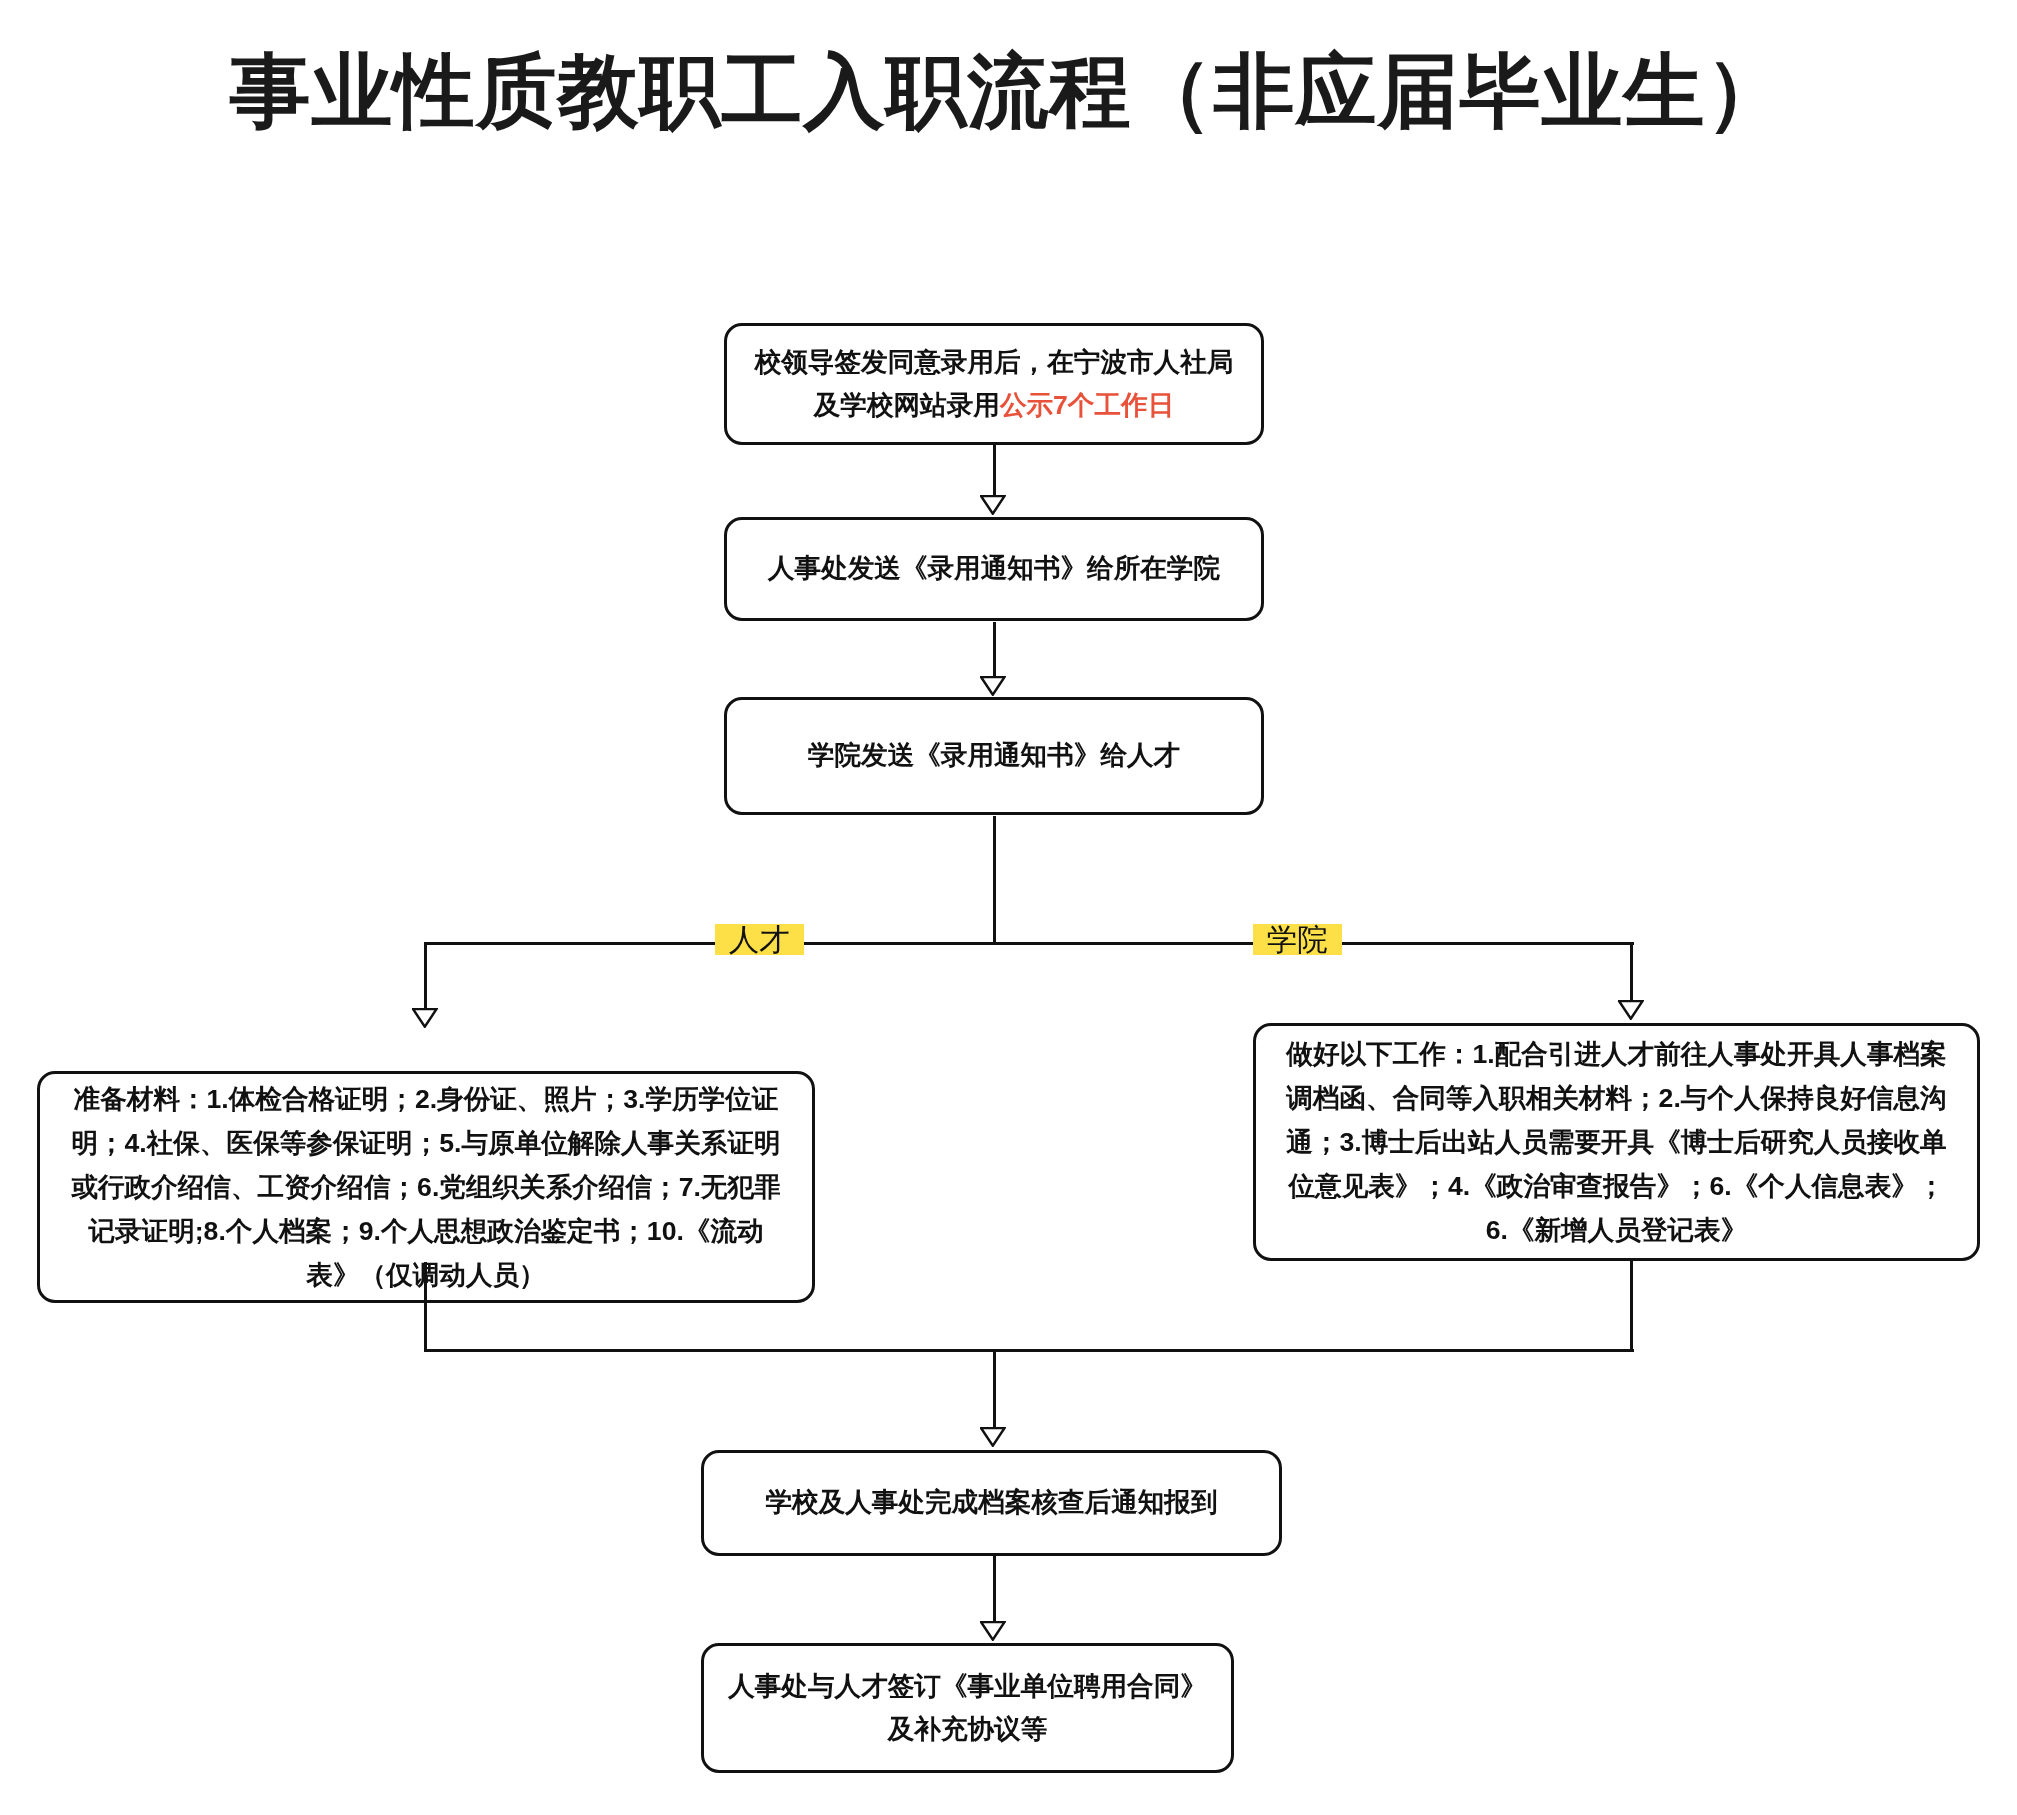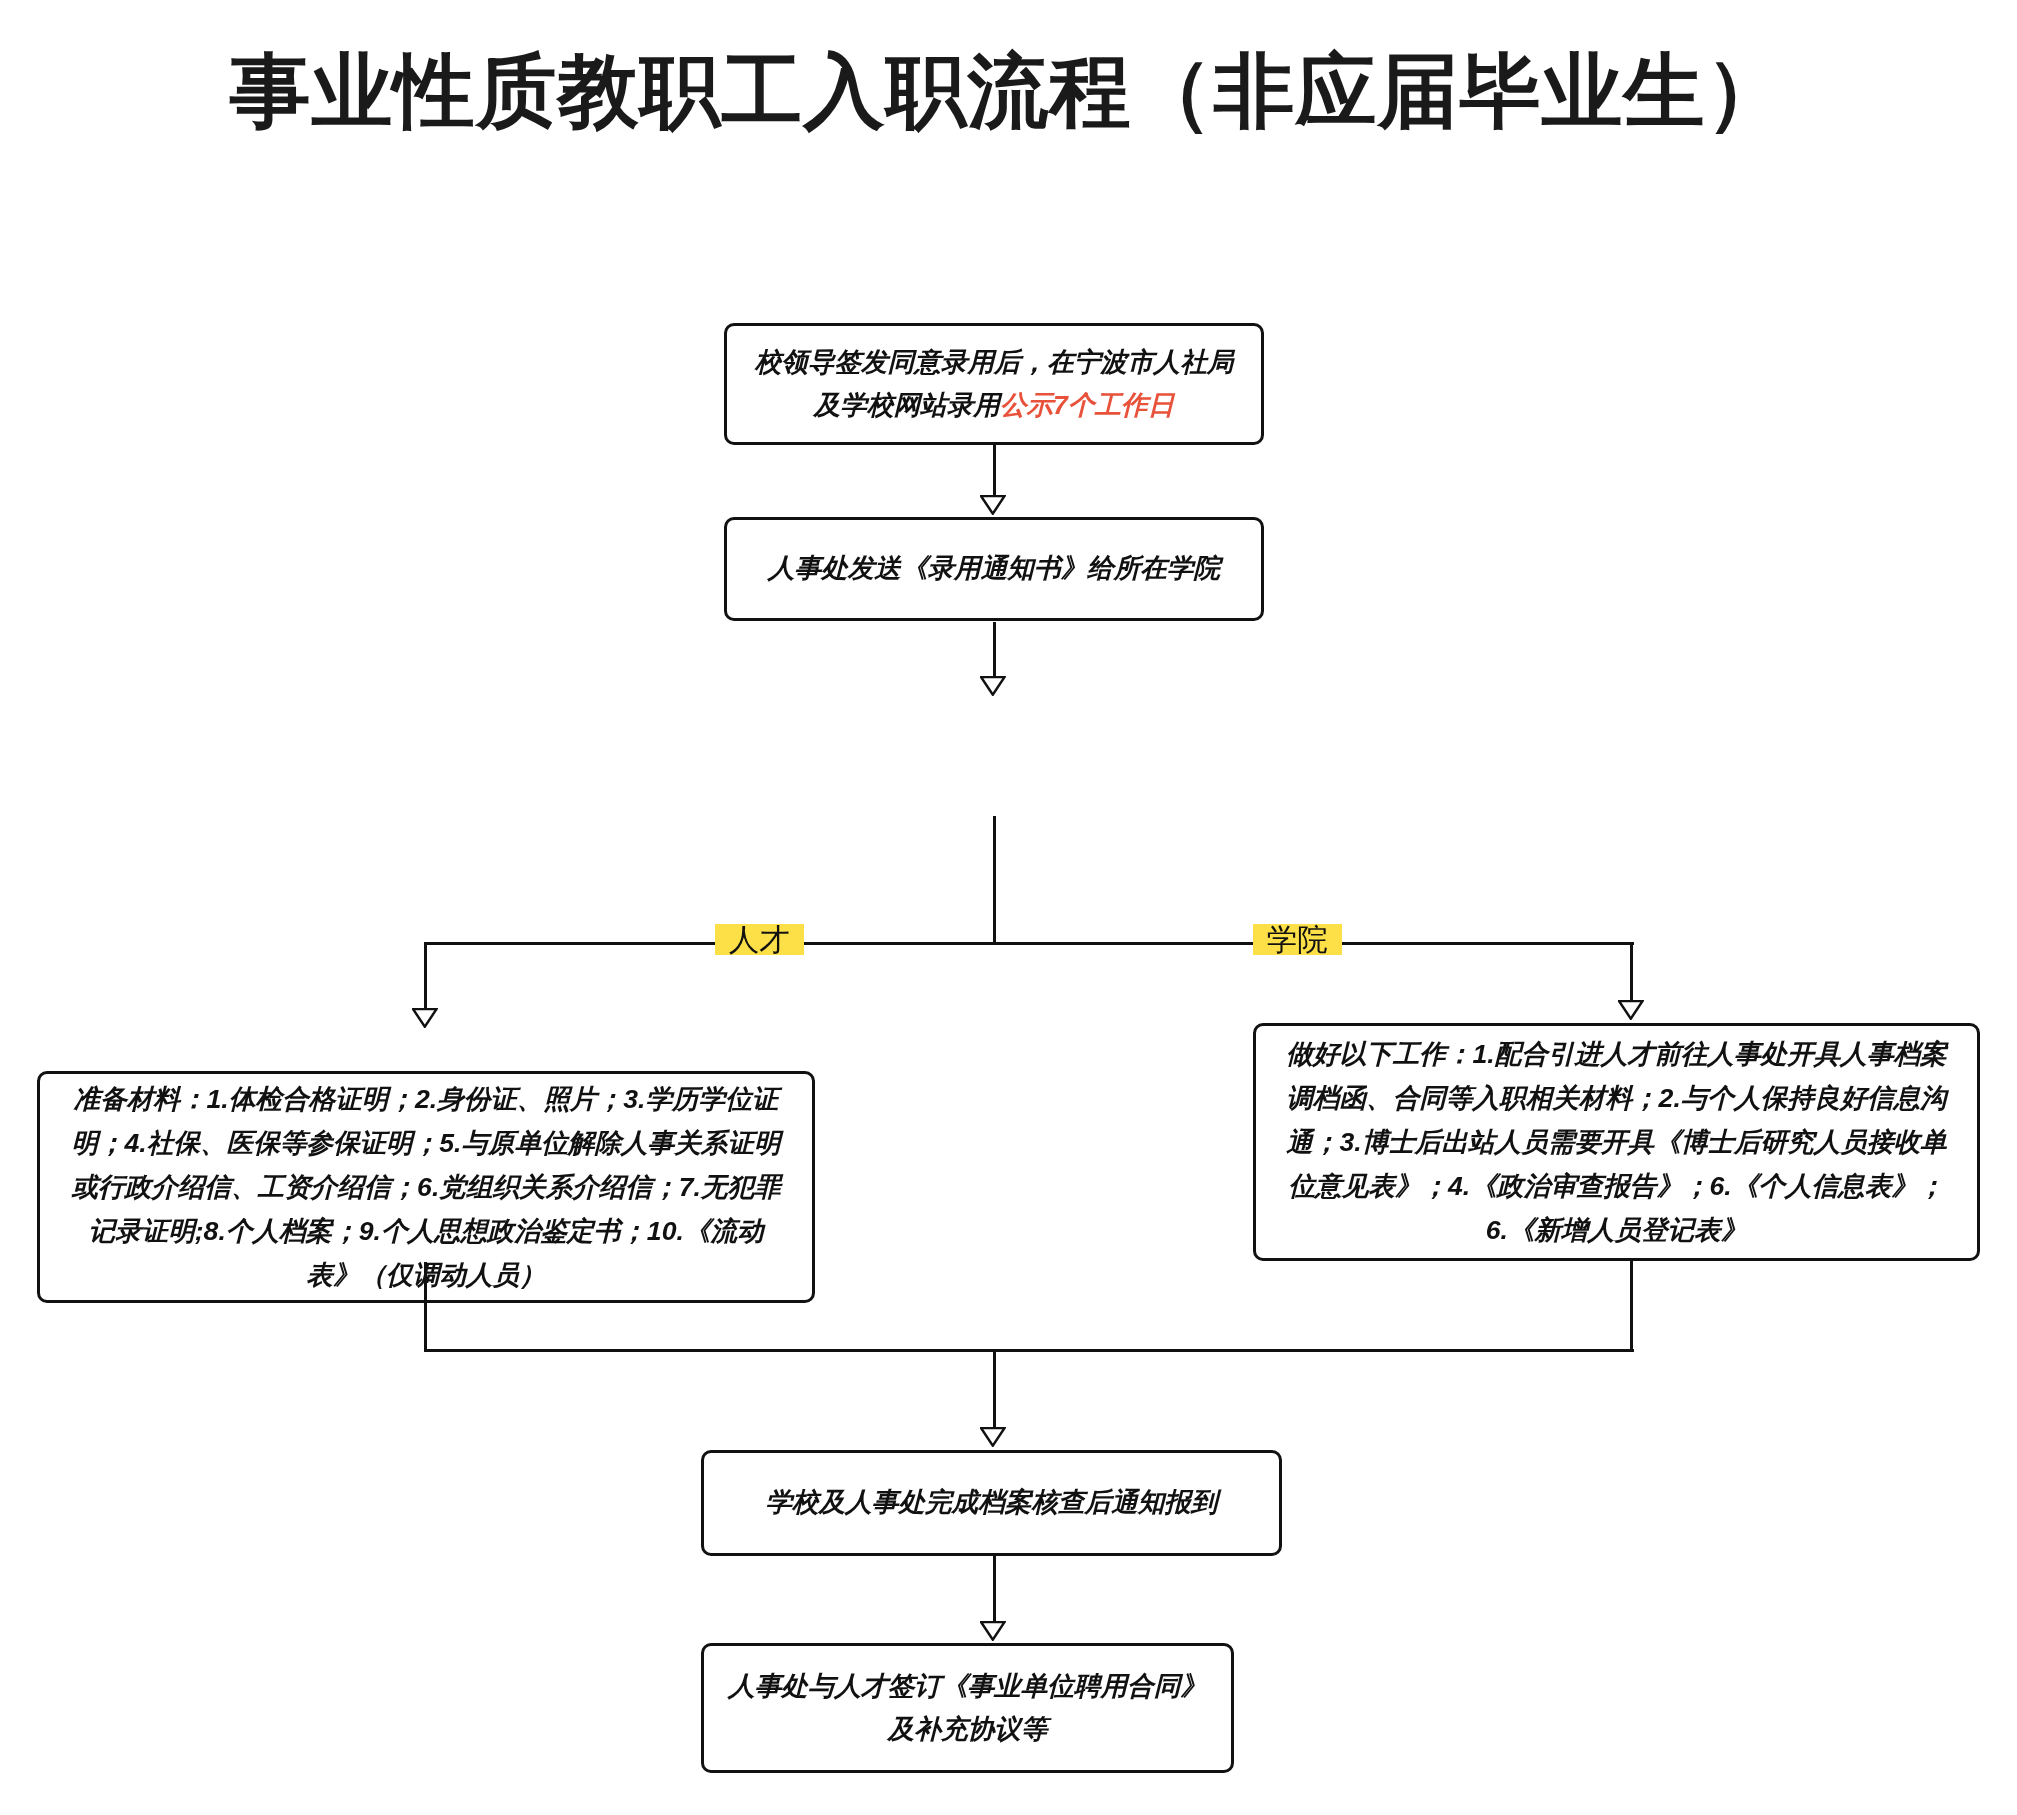--- a/index.html
+++ b/index.html
@@ -37,32 +37,31 @@
     color: #1a1a1a;
     white-space: nowrap;
     line-height: 1.1;
   }
 
   
   .node {
     position: absolute;
     box-sizing: border-box;
     border: 3.9px solid #111111;
-    border-radius: 10px;
+    border-radius: 18px;
     background: #ffffff;
     display: flex;
     align-items: center;
     justify-content: center;
     text-align: center;
     padding: 7.9px 21.7px;
     font-size: 26.6px;
     font-weight: 700;
     line-height: 1.62;
     color: #111111;
-    font-style: italic;
   }
   .node .txt { display: block; width: 100%; }
   .node.dense {
     font-size: 26.6px;
     line-height: 1.66;
     padding: 9.9px 25.6px;
     text-align: center;
   }
   .accent { color: #e8513a; }
 
@@ -136,20 +135,23 @@
     <span class="txt">人事处发送《录用通知书》给所在学院</span>
   </div>
 
   <div class="line-v" style="left:993px; top:622px; height:55px;"></div>
   <div class="arrow-down hollow" style="left:980px; top:676px;">
     <svg width="25.6" height="19.7" viewBox="0 0 26 20">
         <polygon points="1,1 25,1 13,19" fill="#ffffff" stroke="#111111" stroke-width="2.5"></polygon>
       </svg>
   </div>
 
+  <div class="node" id="node-col-notice">
+    <span class="txt">学院发送《录用通知书》给人才</span>
+  </div>
 
   <div class="line-v" style="left:993px; top:816px; height:128px;"></div>
   <div class="line-h" style="left:424px; top:942px; width:1210px;"></div>
 
   <div class="branch-label" style="left:715px; top:924px;">人才</div>
   <div class="branch-label" style="left:1253px; top:924px;text-align:center;">学院</div>
 
   <div class="line-v" style="left:424px; top:942px; height:69px;"></div>
   <div class="arrow-down hollow" style="left:412px; top:1008px;">
     <svg width="25.6" height="19.7" viewBox="0 0 26 20">

